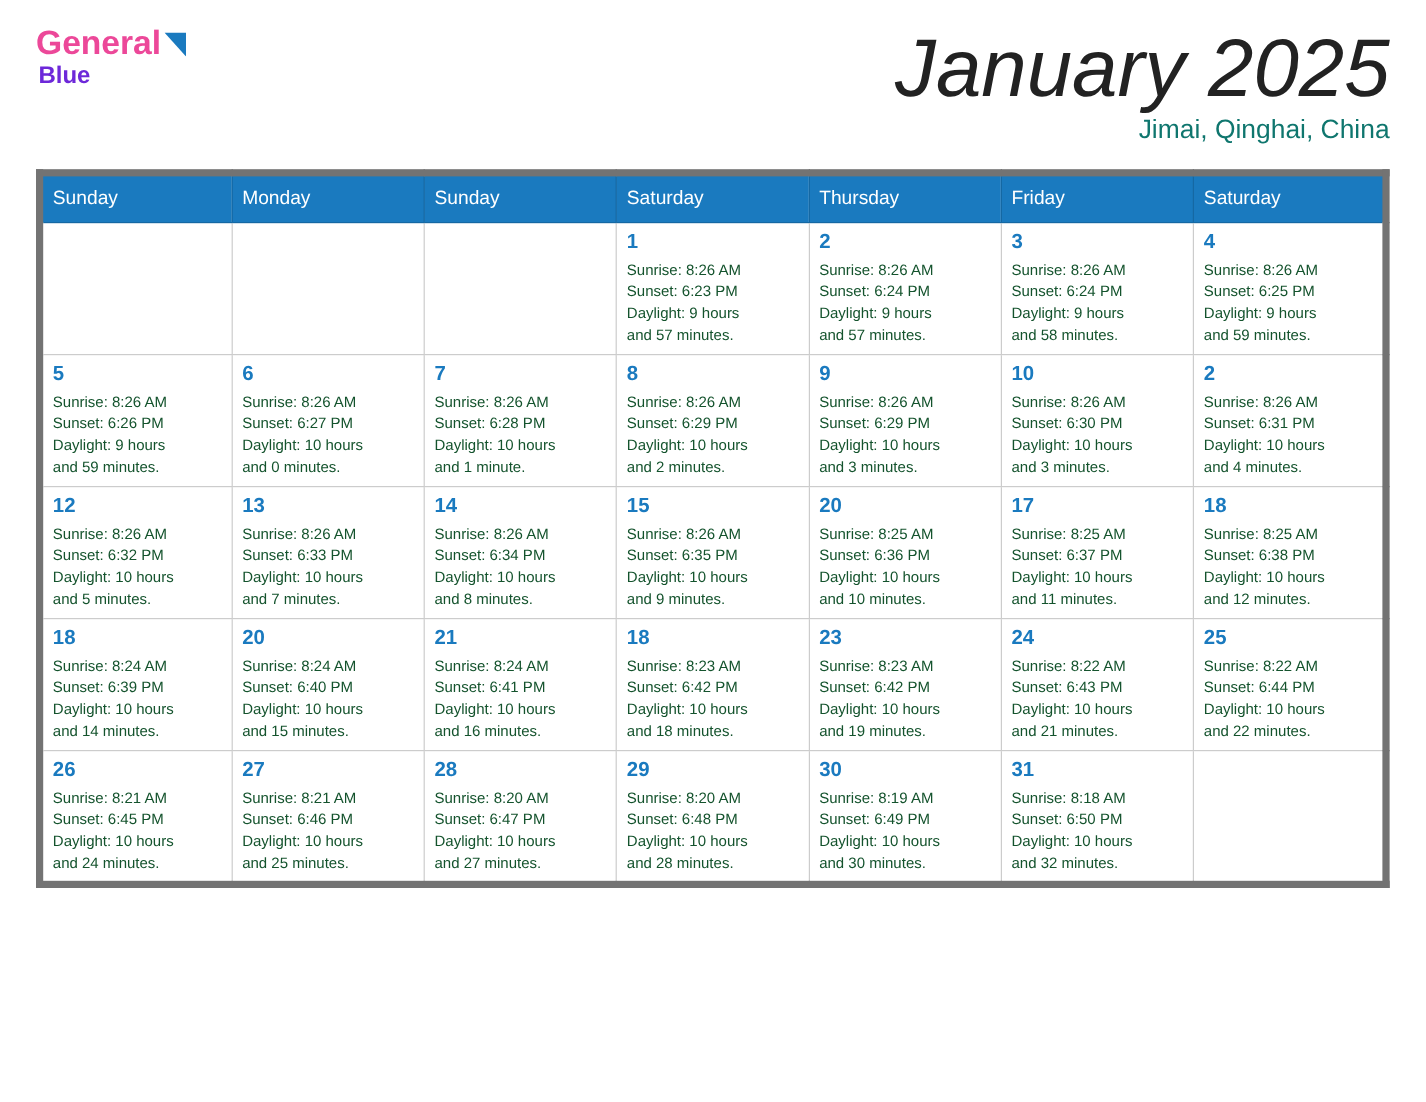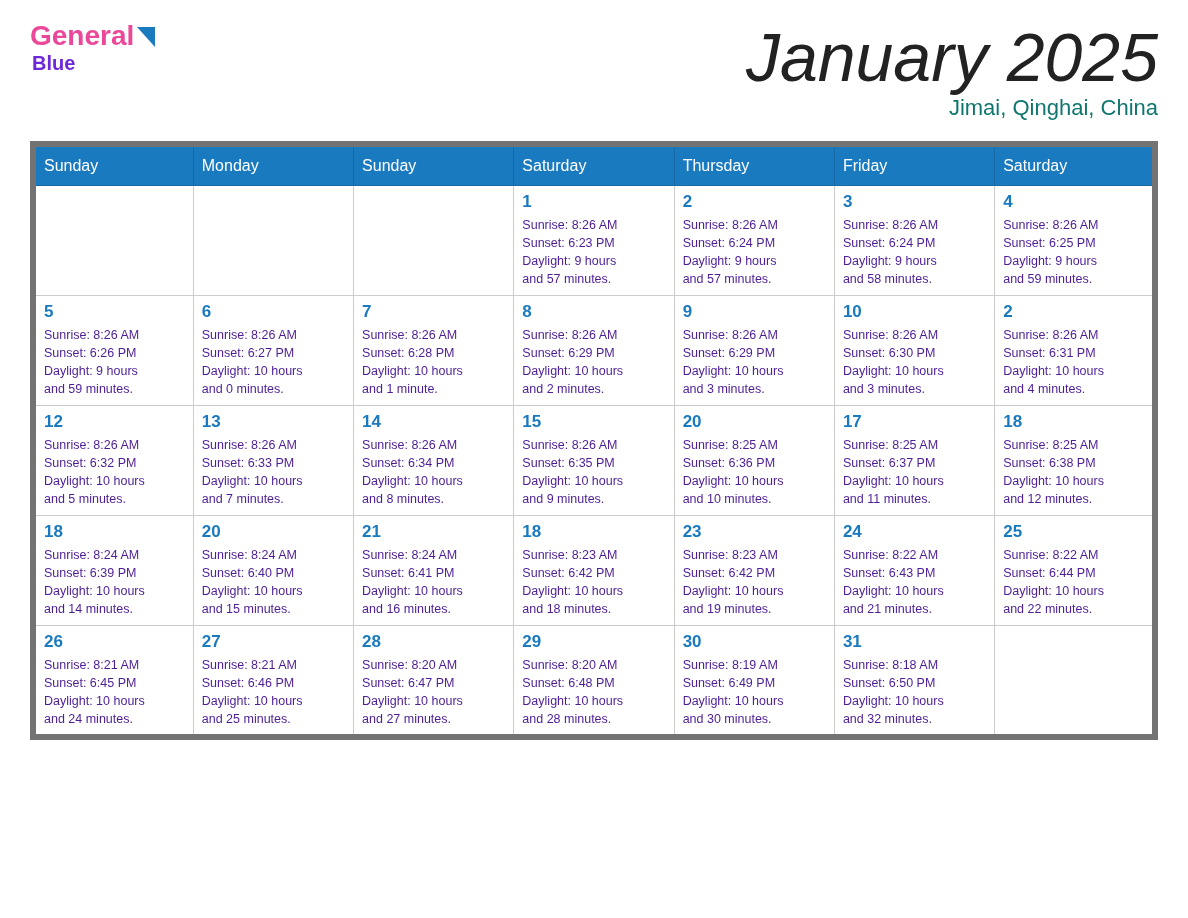--- a/index.html
+++ b/index.html
@@ -78,21 +78,21 @@
     }
     .day-number {
       font-size: 17px;
       color: #1a7abf;
       font-weight: bold;
       display: block;
       margin-bottom: 4px;
     }
     .day-info {
       font-size: 12.5px;
-      color: #4c1d95;
+      color: #14532d;
       line-height: 1.45;
     }
     .empty-cell {
       background: #fff;
     }
   </style>
 </head>
 <body>
 
 <div class="header">

